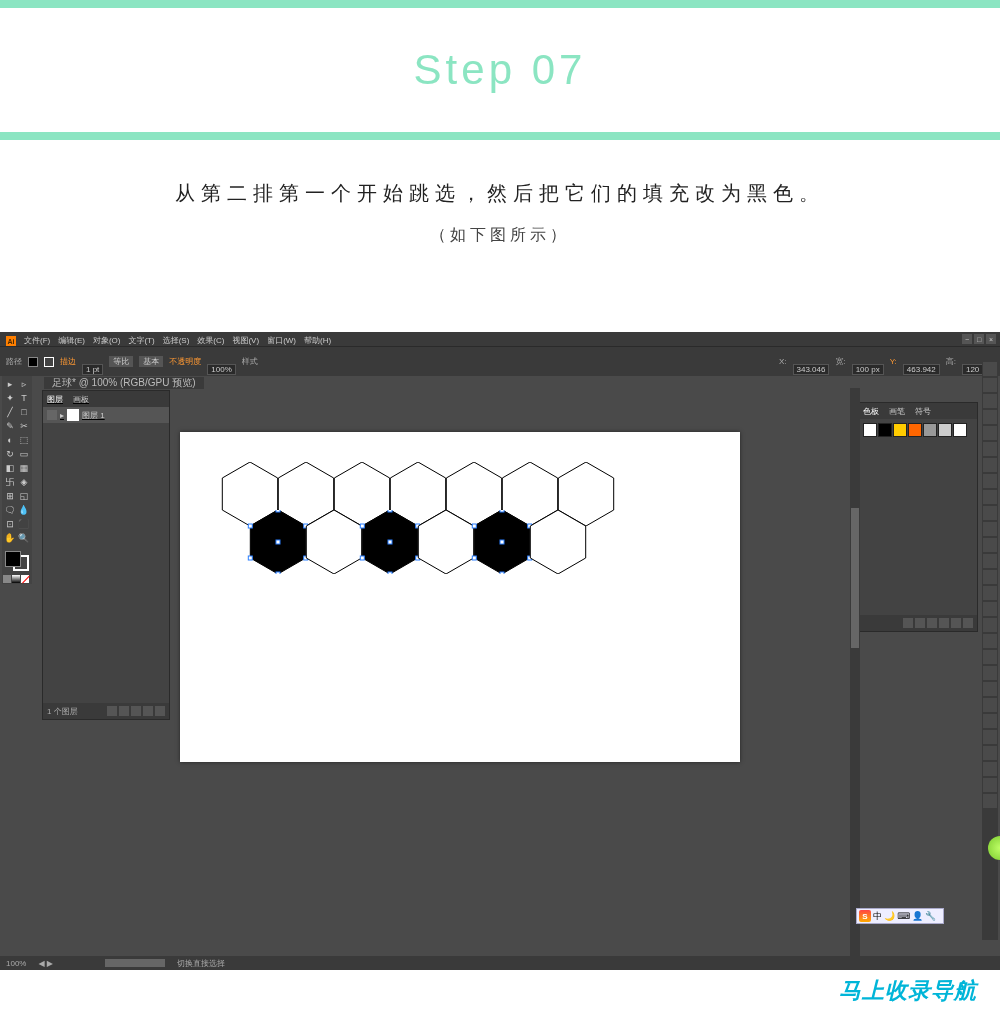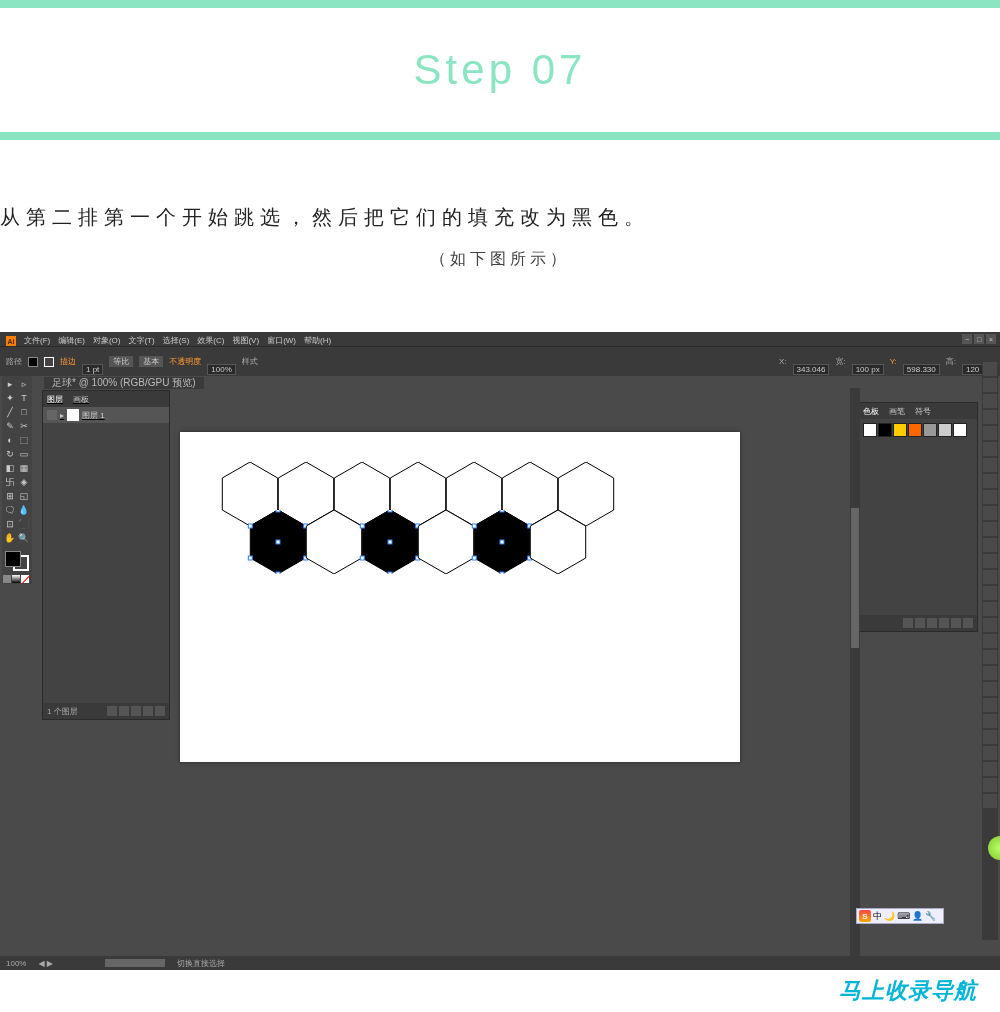--- a/index.html
+++ b/index.html
@@ -1,21 +1,21 @@
 <!DOCTYPE html>
 <html><head>
 <meta charset="utf-8">
 <style>
 * { margin: 0; padding: 0; box-sizing: border-box; }
 body { width: 1000px; height: 1012px; background: #fff; font-family: "Microsoft YaHei", Arial, sans-serif; position: relative; overflow: hidden; }
 
 .header-band { width: 100%; height: 8px; background: #8be5c2; }
 .header-gap { height: 20px; }
 .step-title { text-align: center; font-size: 42px; letter-spacing: 4px; color: #8be5c2; font-weight: 500; padding: 18px 0; }
-.instruction { text-align: left; font-size: 20px; letter-spacing: 6px; color: #222; margin-top: 64px; }
+.instruction { text-align: center; font-size: 20px; letter-spacing: 6px; color: #222; margin-top: 40px; }
 .subnote { text-align: center; font-size: 16px; letter-spacing: 4px; color: #444; margin-top: 18px; }
 
 .ai-app { position: absolute; left: 0; top: 332px; width: 1000px; height: 638px; background: #4a4a4a; }
 
 .menubar { height: 14px; background: #3a3a3a; display: flex; align-items: flex-end; gap: 8px; padding: 0 6px; color: #ccc; font-size: 8px; }
 .menubar .logo { width: 10px; height: 10px; background: #ff7f00; display: flex; align-items: center; justify-content: center; color: #4a2a00; font-size: 7px; font-weight: bold; }
 
 .controlbar { height: 30px; background: #3a3a3a; display: flex; align-items: center; gap: 6px; padding: 0 6px; color: #ccc; font-size: 8px; border-top: 1px solid #2a2a2a; }
 .controlbar .label { color: #aaa; }
 .controlbar .orange { color: #ff9933; }
@@ -119,21 +119,21 @@
     <span class="btn">基本</span>
     <span class="orange">不透明度</span>
     <span class="field">100%</span>
     <span class="label">样式</span>
     <span style="flex:1"></span>
     <span class="label">X:</span>
     <span class="field">343.046</span>
     <span class="label">宽:</span>
     <span class="field">100 px</span>
     <span class="orange">Y:</span>
-    <span class="field">598.330</span>
+    <span class="field">463.942</span>
     <span class="label">高:</span>
     <span class="field">120 px</span>
   </div>
 
   <div class="doctab">
     <div class="tab">足球* @ 100% (RGB/GPU 预览)</div>
   </div>
 
   <div class="toolbar-left" id="toolbarLeft">
       <div class="tool">▸</div>

